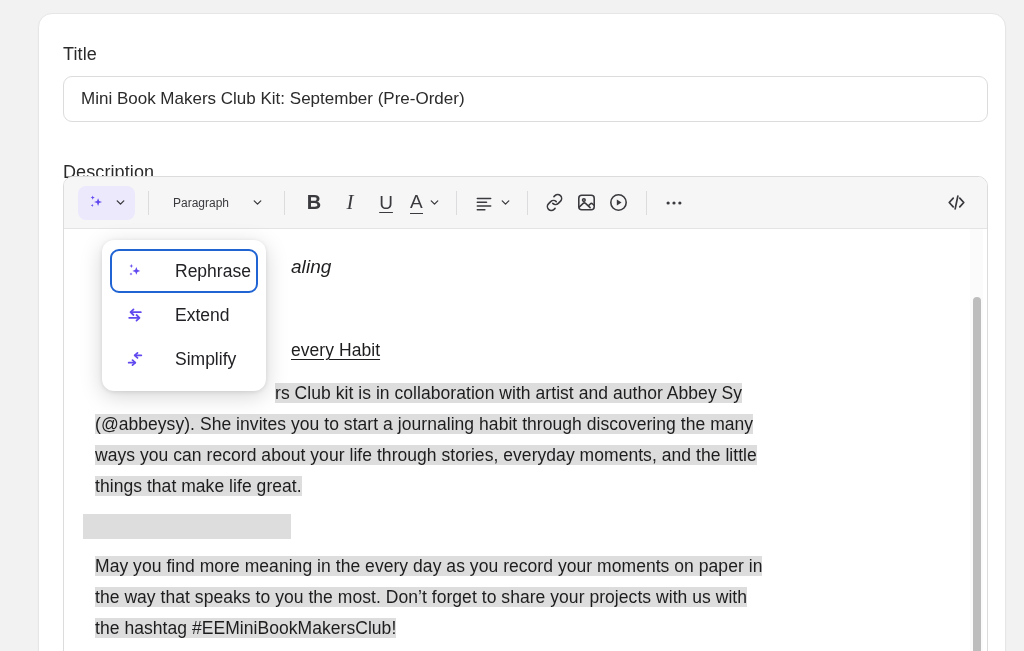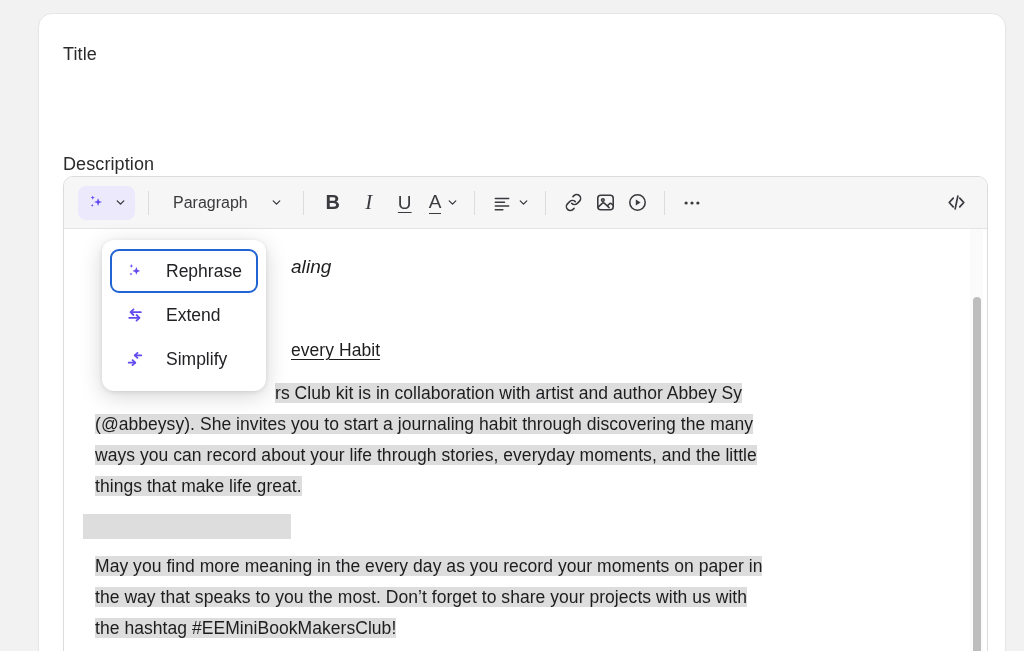--- a/index.html
+++ b/index.html
@@ -34,21 +34,21 @@
   }
 
   
   .field-label {
     position: absolute;
     font-size: 18px;
     color: #2b2b2b;
     letter-spacing: 0.1px;
   }
   .label-title { left: 24px; top: 30px; }
-  .label-desc  { left: 24px; top: 140px; }
+  .label-desc  { left: 24px; top: 148px; }
 
   
   .title-input {
     position: absolute;
     left: 24px;
     top: 62px;
     width: 925px;
     height: 46px;
     border: 1px solid #dcdcdc;
     border-radius: 9px;
@@ -111,21 +111,21 @@
     padding: 0 8px 0 9px;
     gap: 8px;
     height: 34px;
     border-radius: 8px;
     margin-right: 2px;
   }
 
   .para-btn {
     padding: 0 9px 0 13px;
     gap: 22px;
-    font-size: 16px;
+    font-size: 12px;
     color: #3a3a3e;
     height: 32px;
   }
 
   .fmt-btn { font-size: 19px; width: 36px; padding: 0; }
   .fmt-b { font-weight: bold; font-size: 20px; }
   .fmt-i { font-style: italic; font-family: "Liberation Serif", serif; font-size: 21px; }
   .fmt-u { text-decoration: underline; text-underline-offset: 3px; font-size: 19px; }
 
   .color-btn { gap: 5px; padding: 0 4px 0 6px; }
@@ -197,21 +197,21 @@
     width: 164px;
     background: #ffffff;
     border-radius: 12px;
     box-shadow: 0 5px 22px rgba(0,0,0,0.17), 0 1px 4px rgba(0,0,0,0.10);
     padding: 9px 8px 10px 8px;
     z-index: 50;
   }
   .ai-item {
     display: flex;
     align-items: center;
-    gap: 20px;
+    gap: 29px;
     height: 44px;
     padding: 0 12px;
     border-radius: 9px;
     font-size: 17.5px;
     color: #222226;
     cursor: pointer;
     border: 2px solid transparent;
   }
   .ai-item.focused {
     border: 2px solid #2064d4;
@@ -226,20 +226,21 @@
     flex: 0 0 auto;
   }
 </style>
 </head>
 <body>
 
 <div id="app">
   <div class="card">
 
     <div class="field-label label-title">Title</div>
+    <input class="title-input" value="Mini Book Makers Club Kit: September (Pre-Order)" style="">
 
     <div class="field-label label-desc">Description</div>
 
     <div class="editor">
 
       <div class="toolbar">
 
         <div class="tb-btn ai-btn">
           <span>
             <svg width="19" height="19" viewBox="0 0 24 24" fill="#6049ef">

